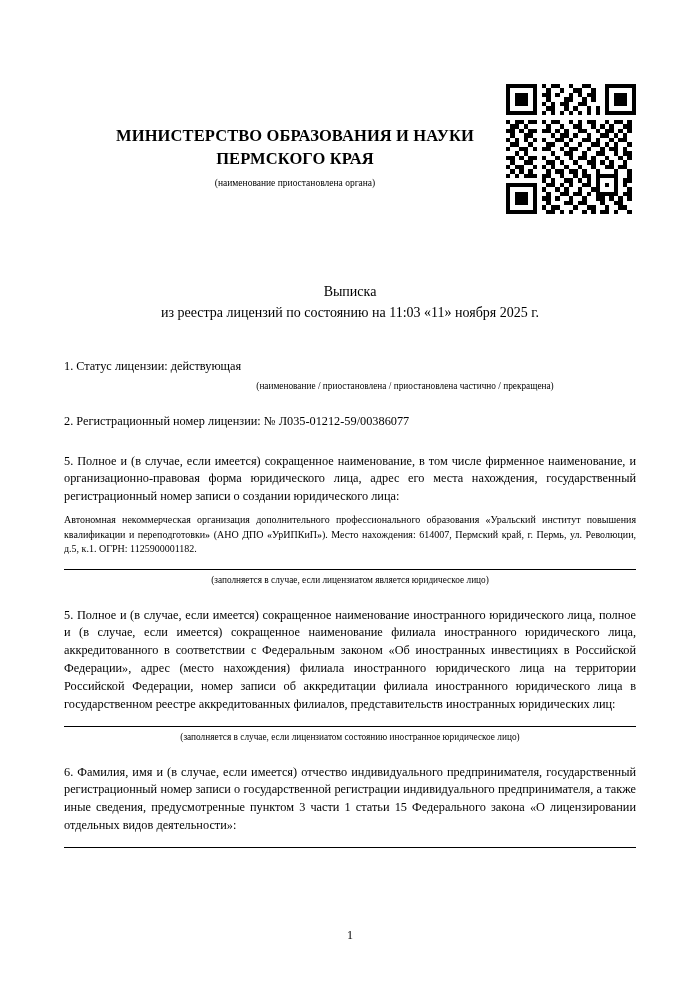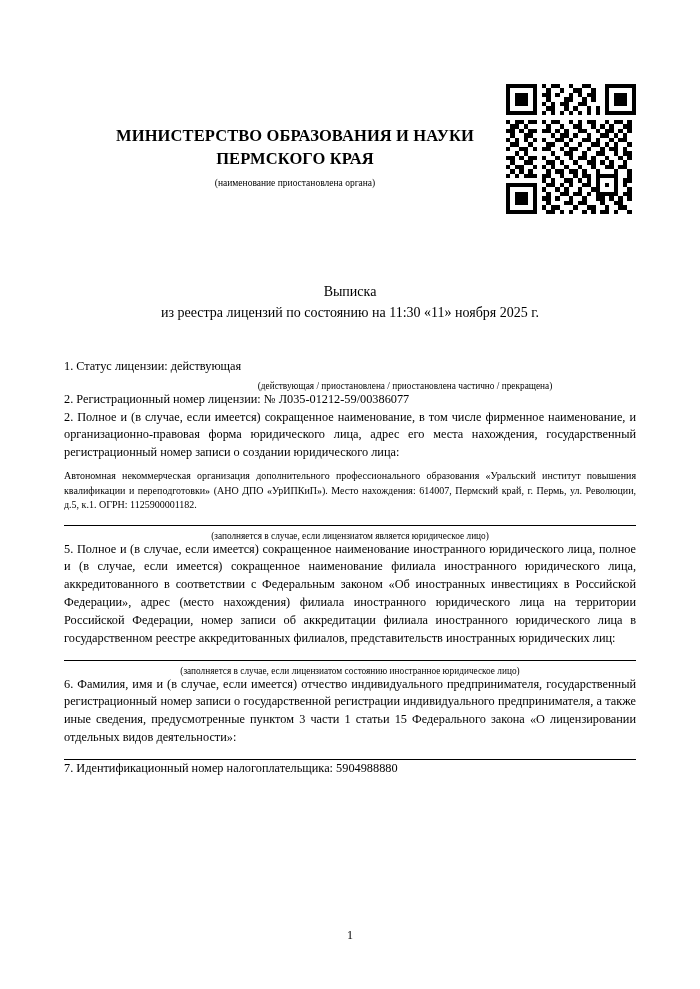--- a/index.html
+++ b/index.html
@@ -59,20 +59,21 @@
     font-size: 14px;
     margin-top: 93px;
     line-height: 1.55;
   }
 
   
   .item {
     font-size: 12.3px;
     line-height: 1.45;
     text-align: justify;
+    margin-top: 22px;
   }
   .item.first { margin-top: 34px; }
   .hint {
     font-size: 9.3px;
     text-align: center;
     margin-top: 5px;
   }
   .hint.indent-right {
     padding-left: 110px;
   }
@@ -349,37 +350,36 @@
     </svg>
   </div>
 
   <div class="header">
     <div class="org-title">МИНИСТЕРСТВО ОБРАЗОВАНИЯ И НАУКИ ПЕРМСКОГО КРАЯ</div>
     <div class="org-subtitle">(наименование приостановлена органа)</div>
   </div>
 
   <div class="doc-title">
     <div>Выписка</div>
-    <div>из реестра лицензий по состоянию на 11:30 «11» ноября 2025 г.</div>
+    <div>из реестра лицензий по состоянию на 11:03 «11» ноября 2025 г.</div>
   </div>
 
   <div class="item first">1. Статус лицензии: действующая</div>
-  <div class="hint indent-right">(действующая / приостановлена / приостановлена частично / прекращена)</div>
+  <div class="hint indent-right">(наименование / приостановлена / приостановлена частично / прекращена)</div>
 
   <div class="item">2. Регистрационный номер лицензии: № Л035-01212-59/00386077</div>
 
 
-  <div class="item">2. Полное и (в случае, если имеется) сокращенное наименование, в том числе фирменное наименование, и организационно-правовая форма юридического лица, адрес его места нахождения, государственный регистрационный номер записи о создании юридического лица:</div>
+  <div class="item">5. Полное и (в случае, если имеется) сокращенное наименование, в том числе фирменное наименование, и организационно-правовая форма юридического лица, адрес его места нахождения, государственный регистрационный номер записи о создании юридического лица:</div>
   <div class="body-para">Автономная некоммерческая организация дополнительного профессионального образования «Уральский институт повышения квалификации и переподготовки» (АНО ДПО «УрИПКиП»). Место нахождения: 614007, Пермский край, г. Пермь, ул. Революции, д.5, к.1. ОГРН: 1125900001182.</div>
   <hr class="rule">
   <div class="hint">(заполняется в случае, если лицензиатом является юридическое лицо)</div>
 
   <div class="item">5. Полное и (в случае, если имеется) сокращенное наименование иностранного юридического лица, полное и (в случае, если имеется) сокращенное наименование филиала иностранного юридического лица, аккредитованного в соответствии с Федеральным законом «Об иностранных инвестициях в Российской Федерации», адрес (место нахождения) филиала иностранного юридического лица на территории Российской Федерации, номер записи об аккредитации филиала иностранного юридического лица в государственном реестре аккредитованных филиалов, представительств иностранных юридических лиц:</div>
   <hr class="rule">
   <div class="hint">(заполняется в случае, если лицензиатом состоянию иностранное юридическое лицо)</div>
 
   <div class="item">6. Фамилия, имя и (в случае, если имеется) отчество индивидуального предпринимателя, государственный регистрационный номер записи о государственной регистрации индивидуального предпринимателя, а также иные сведения, предусмотренные пунктом 3 части 1 статьи 15 Федерального закона «О лицензировании отдельных видов деятельности»:</div>
   <hr class="rule">
 
-  <div class="item">7. Идентификационный номер налогоплательщика: 5904988880</div>
 
   <div class="page-number">1</div>
 </div>
 
 </body></html>

